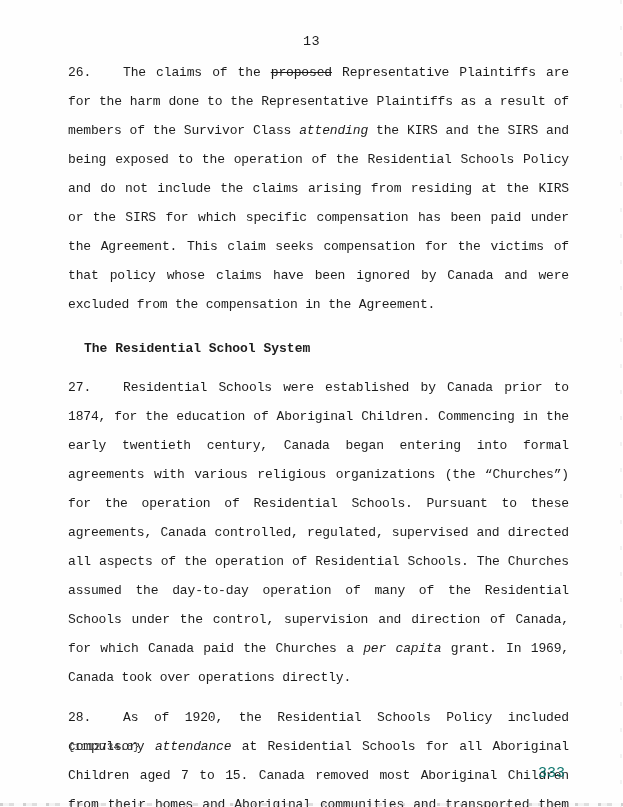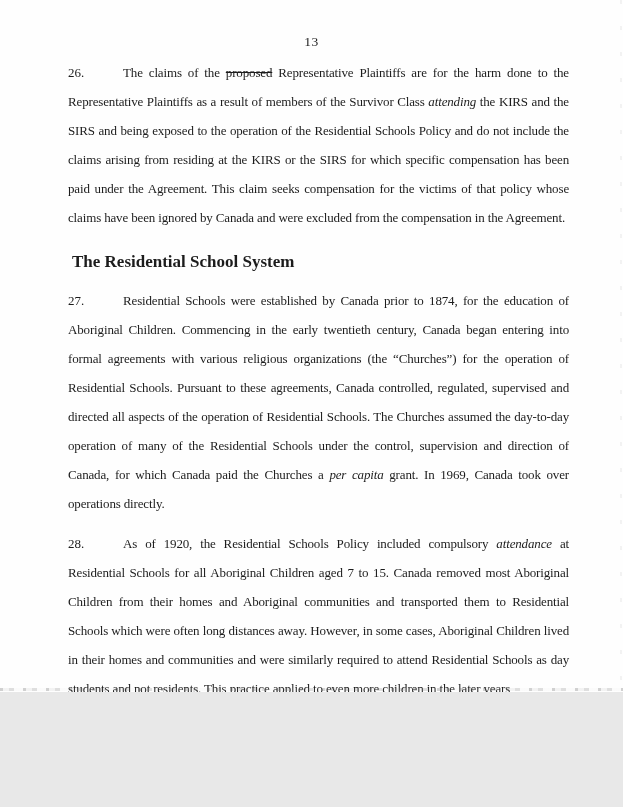--- a/index.html
+++ b/index.html
@@ -3,24 +3,24 @@
 <meta charset="utf-8">
 <style>
   html, body {
     margin: 0;
     padding: 0;
     background: #e8e8e8;
   }
   .page {
     position: relative;
     width: 623px;
-    height: 692px;
+    height: 807px;
     background: #fefefe;
     overflow: hidden;
-    font-family: Liberation Serif, serif;
+    font-family: Liberation Mono, monospace;
     color: #1c1c1c;
   }
   .page-number-top {
     position: absolute;
     top: 34px;
     left: 0;
     width: 100%;
     text-align: center;
     font-size: 13.5px;
     letter-spacing: 0.5px;
@@ -41,23 +41,23 @@
   }
   .doc-body p.numbered + h2.heading {
     margin-top: 15px;
   }
   .para-number {
     display: inline-block;
     width: 55px;
     letter-spacing: 0;
   }
   h2.heading {
-    font-size: 17px;
+    font-size: 13px;
     font-weight: bold;
-    margin: 15px 0 10px 4px;
+    margin: 15px 0 10px 16px;
     text-align: left;
     letter-spacing: 0;
   }
   p.numbered + p.numbered { margin-top: 11px; }
   .strike { text-decoration: line-through; }
   .italic { font-style: italic; }
   .footer-doc-number {
     position: absolute;
     left: 68px;
     top: 741px;

